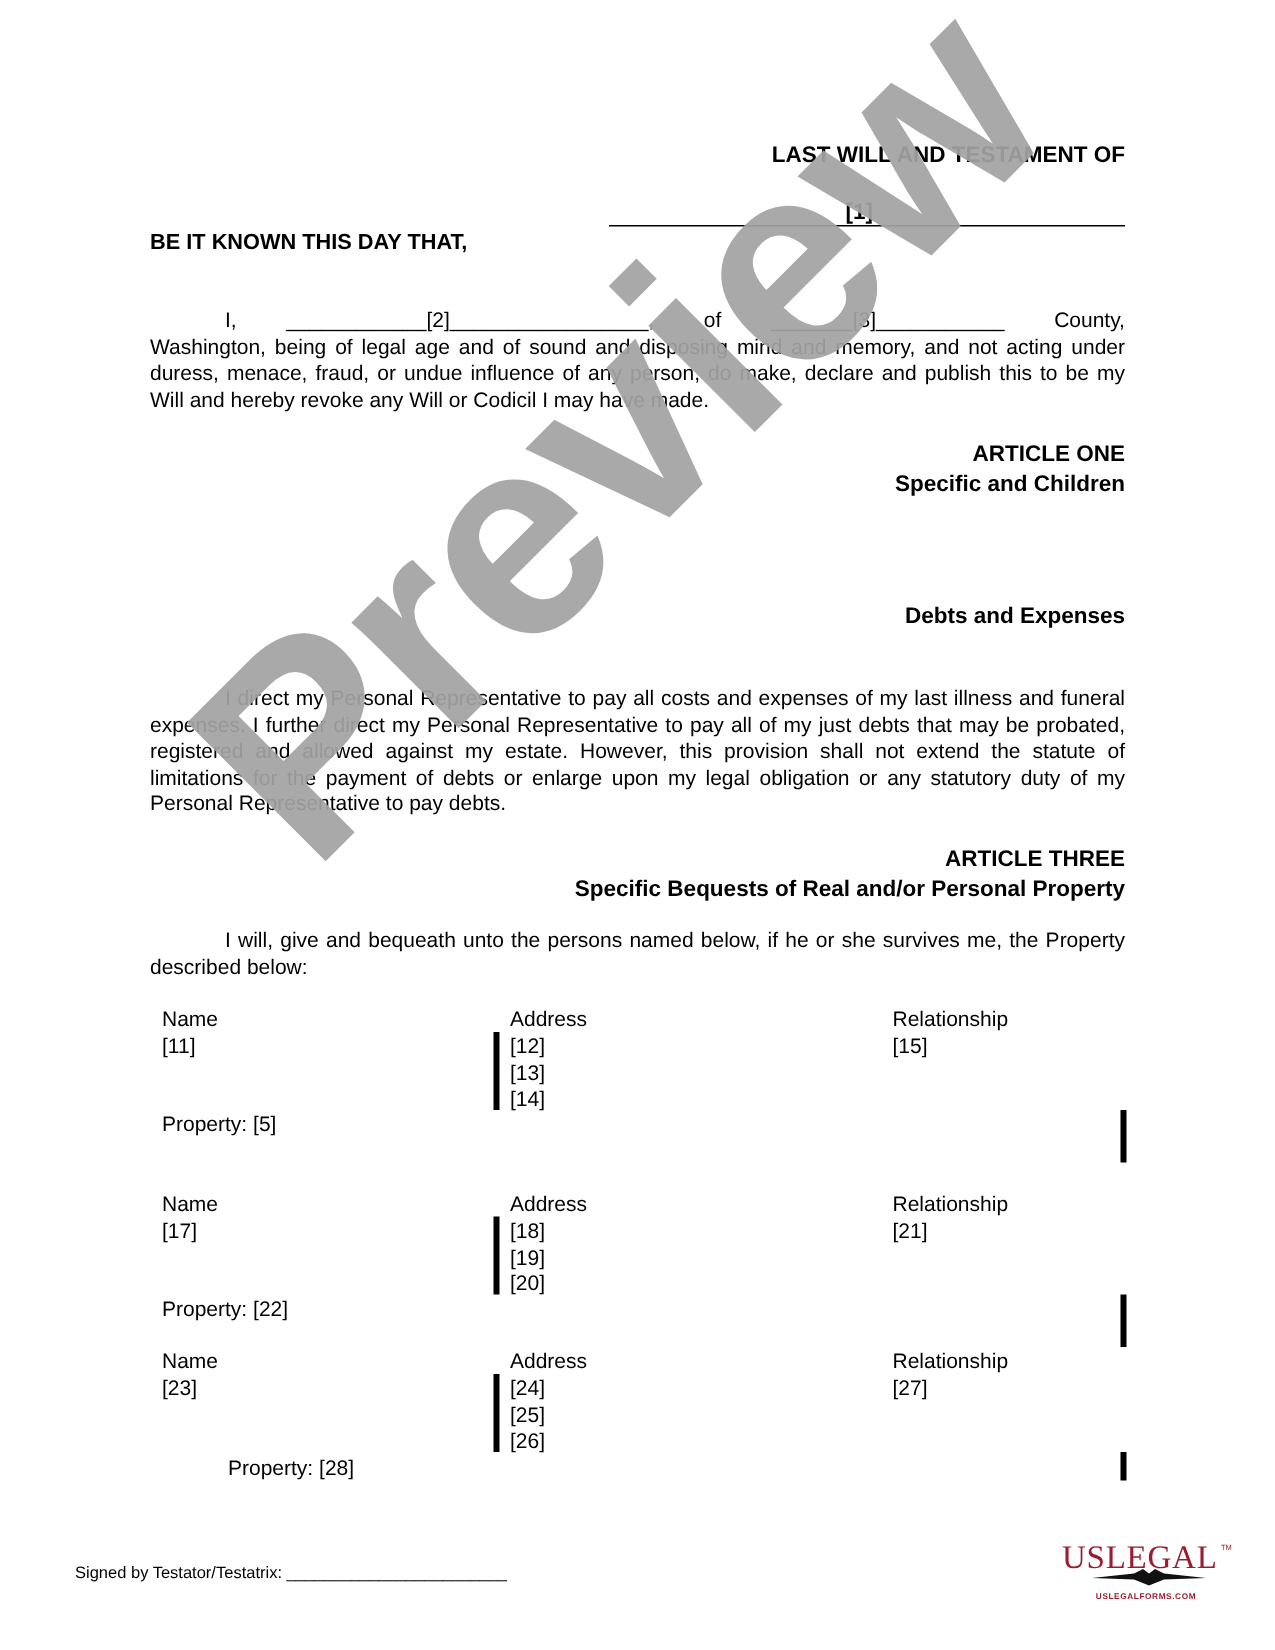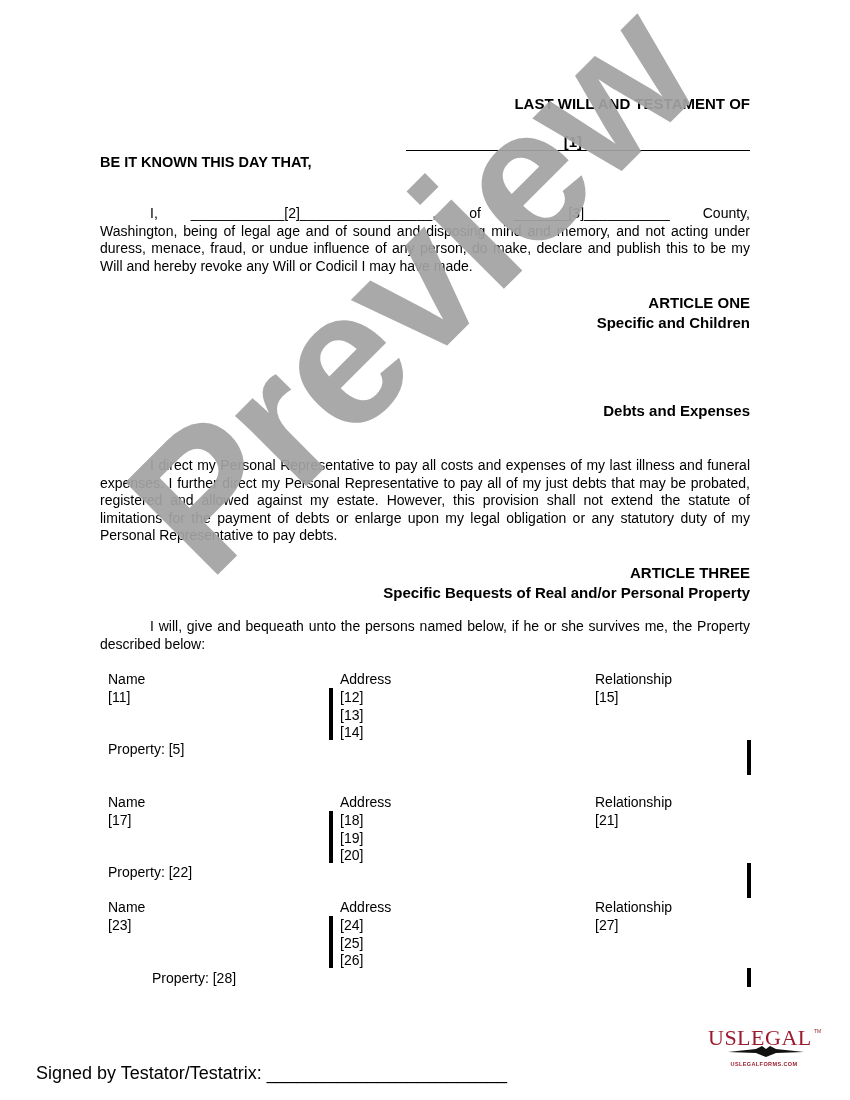--- a/index.html
+++ b/index.html
@@ -11,21 +11,21 @@
   .h-title { top:95px; font-size:15px; font-weight:bold; }
   .name-line { top:133px; font-size:15px; font-weight:bold; }
   .name-line .ul { display:inline-block; border-bottom:1.6px solid #000; height:16px; vertical-align:bottom; }
   .be-it { left:100px; top:154px; font-size:14.5px; font-weight:bold; }
   .para { left:100px; width:650px; font-size:14px; line-height:17.6px; text-align:justify; }
   .para .indent { display:inline-block; width:50px; }
   .art-h { font-size:15px; font-weight:bold; line-height:19.5px; }
   .col { font-size:14px; line-height:17.8px; }
   .vbar { position:absolute; background:#000; width:4px; }
   .rbar { position:absolute; background:#000; width:3.5px; left:747px; }
-  .sig { left:36px; top:1043px; font-size:18px;margin-top:20px; }
+  .sig { left:50px; top:1043px; font-size:11px; }
   .logo { left:706px; top:1024px; width:116px; height:46px; }
   .watermark { position:absolute; left:95px; top:470px; font-size:190px; font-weight:bold;
                color:#a3a3a3; opacity:0.93; transform:rotate(-45deg); transform-origin:0 0;
                letter-spacing:-2px; white-space:nowrap; pointer-events:none; line-height:1; }
 </style>
 </head>
 <body>
 
 <div class="page">
 

